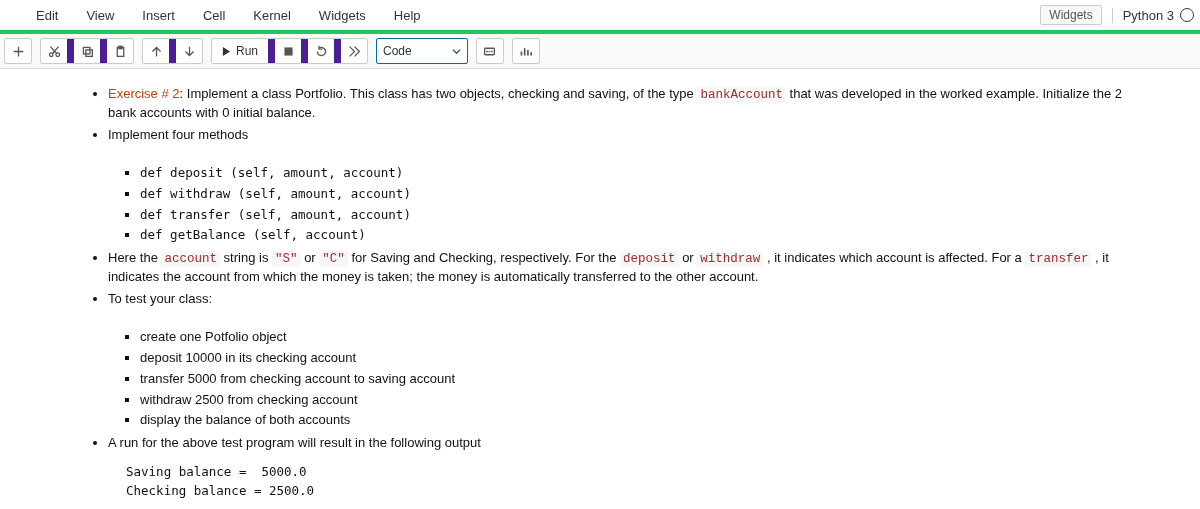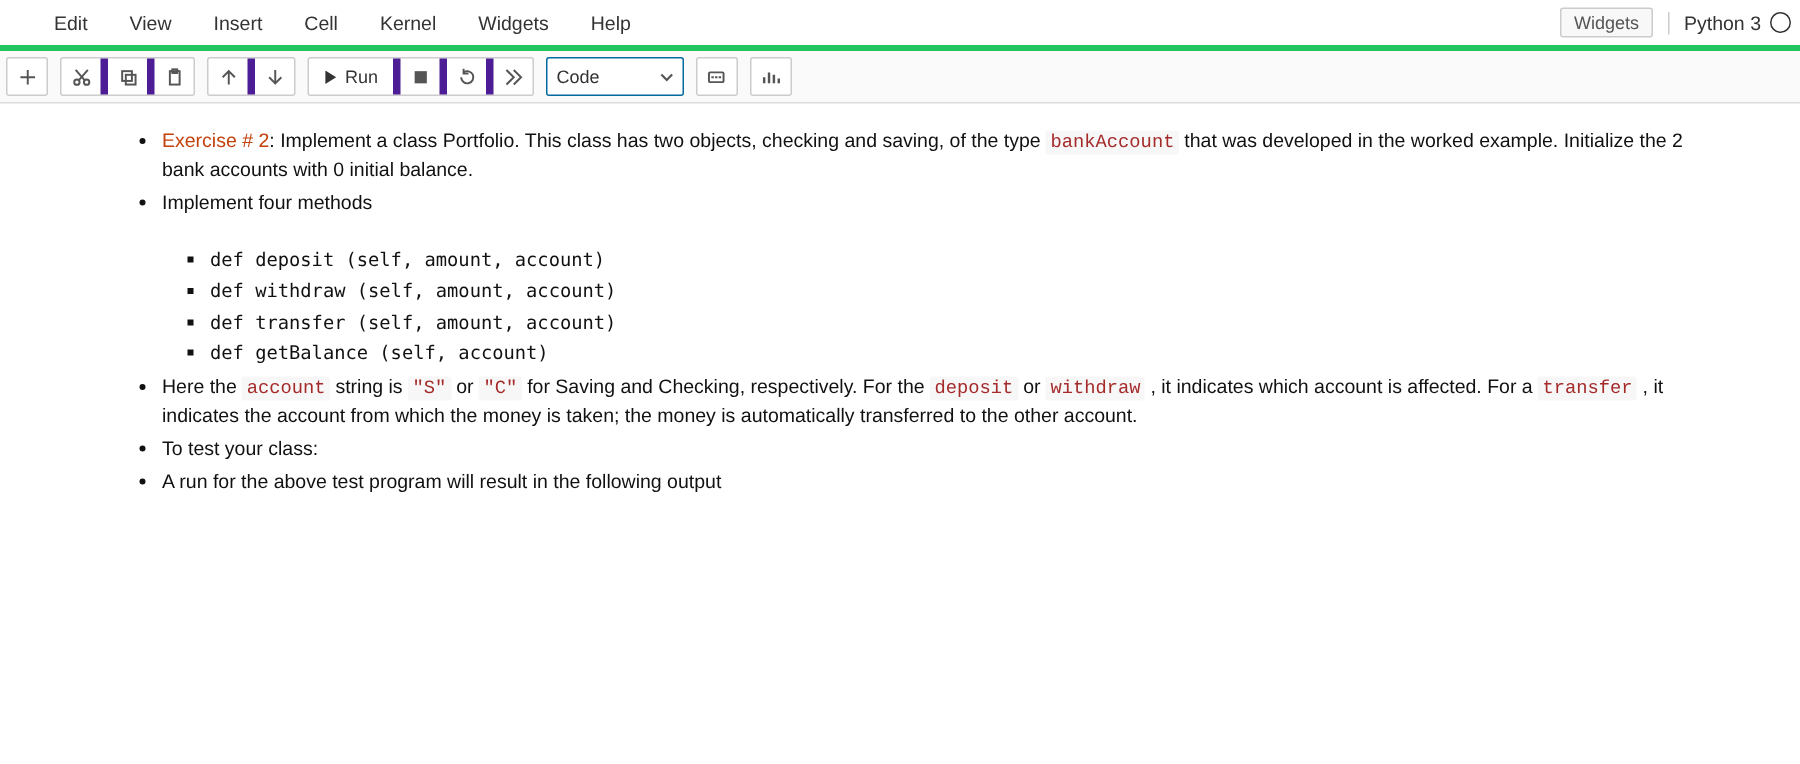--- a/index.html
+++ b/index.html
@@ -5,21 +5,21 @@
   html,body{margin:0;padding:0;font-family:"Helvetica Neue",Helvetica,Arial,sans-serif;font-size:13px;color:#111;background:#fff}
   body{width:1200px}
   .menubar{display:flex;align-items:center;height:30px;border-bottom:4px solid #22c55e;padding:0 22px;position:relative}
   .menubar .menu-item{padding:5px 14px;color:#333;cursor:default}
   .menubar .right{position:absolute;right:6px;top:0;height:30px;display:flex;align-items:center;gap:10px}
   .trusted{border:1px solid #ccc;border-radius:2px;padding:2px 8px;font-size:12px;color:#555;background:#f8f8f8}
   .kernel-name{font-size:13px;color:#333;display:flex;align-items:center;gap:6px;border-left:1px solid #ccc;padding-left:10px}
   .kernel-idle{width:12px;height:12px;border:1.5px solid #333;border-radius:50%}
   .toolbar{display:flex;align-items:center;height:34px;border-bottom:1px solid #ddd;padding:0 4px;gap:2px;background:#fafafa}
   .tb-group{display:flex;align-items:center;border:1px solid #ccc;border-radius:2px;background:#fff;height:24px}
-  .tb-btn{width:26px;height:24px;display:flex;align-items:center;justify-content:center;color:#555;border-right:5px solid #4c1d95}
+  .tb-btn{width:26px;height:24px;display:flex;align-items:center;justify-content:center;color:#555;border-right:7px solid #4c1d95}
   .tb-btn:last-child{border-right:none}
   .tb-btn svg{width:13px;height:13px;stroke:#555;stroke-width:1.6;fill:none}
   .run-btn{width:auto;padding:0 10px;gap:5px;font-size:12px;color:#333}
   .run-btn svg{width:9px;height:9px;fill:#333;stroke:none}
   .select-wrap{border:1px solid #0369a1;border-radius:2px;background:#fff;height:24px;display:flex;align-items:center;padding:0 6px;gap:40px;font-size:12px;color:#333}
   .select-wrap svg{width:9px;height:9px;stroke:#555;stroke-width:1.6;fill:none}
   .spacer{width:4px}
   .content{padding:16px 70px 10px 90px}
   ul.outer{margin:0 0 10px 0;padding-left:18px}
   ul.outer>li{list-style:disc;margin-bottom:3px;line-height:1.45}
@@ -156,16 +156,25 @@
         <li><span class="mono-plain">def withdraw (self, amount, account)</span></li>
         <li><span class="mono-plain">def transfer (self, amount, account)</span></li>
         <li><span class="mono-plain">def getBalance (self, account)</span></li>
       </ul>
     </li>
     <li>
       <span>Here the </span><span class="mono">account</span><span> string is </span><span class="mono">"S"</span><span> or </span><span class="mono">"C"</span><span> for Saving and Checking, respectively. For the </span><span class="mono">deposit</span><span> or </span><span class="mono">withdraw</span><span> , it indicates which account is affected. For a </span><span class="mono">transfer</span><span> , it indicates the account from which the money is taken; the money is automatically transferred to the other account.</span>
     </li>
     <li>
       <span>To test your class:</span>
+      <ul class="inner">
+        <li>create one Potfolio object</li>
+        <li>deposit 10000 in its checking account</li>
+        <li>transfer 5000 from checking account to saving account</li>
+        <li>withdraw 2500 from checking account</li>
+        <li>display the balance of both accounts</li>
+      </ul>
     </li>
     <li>A run for the above test program will result in the following output</li>
   </ul>
+  <pre class="output">Saving balance =  5000.0
+Checking balance = 2500.0</pre>
 </div>
 
 </body></html>

